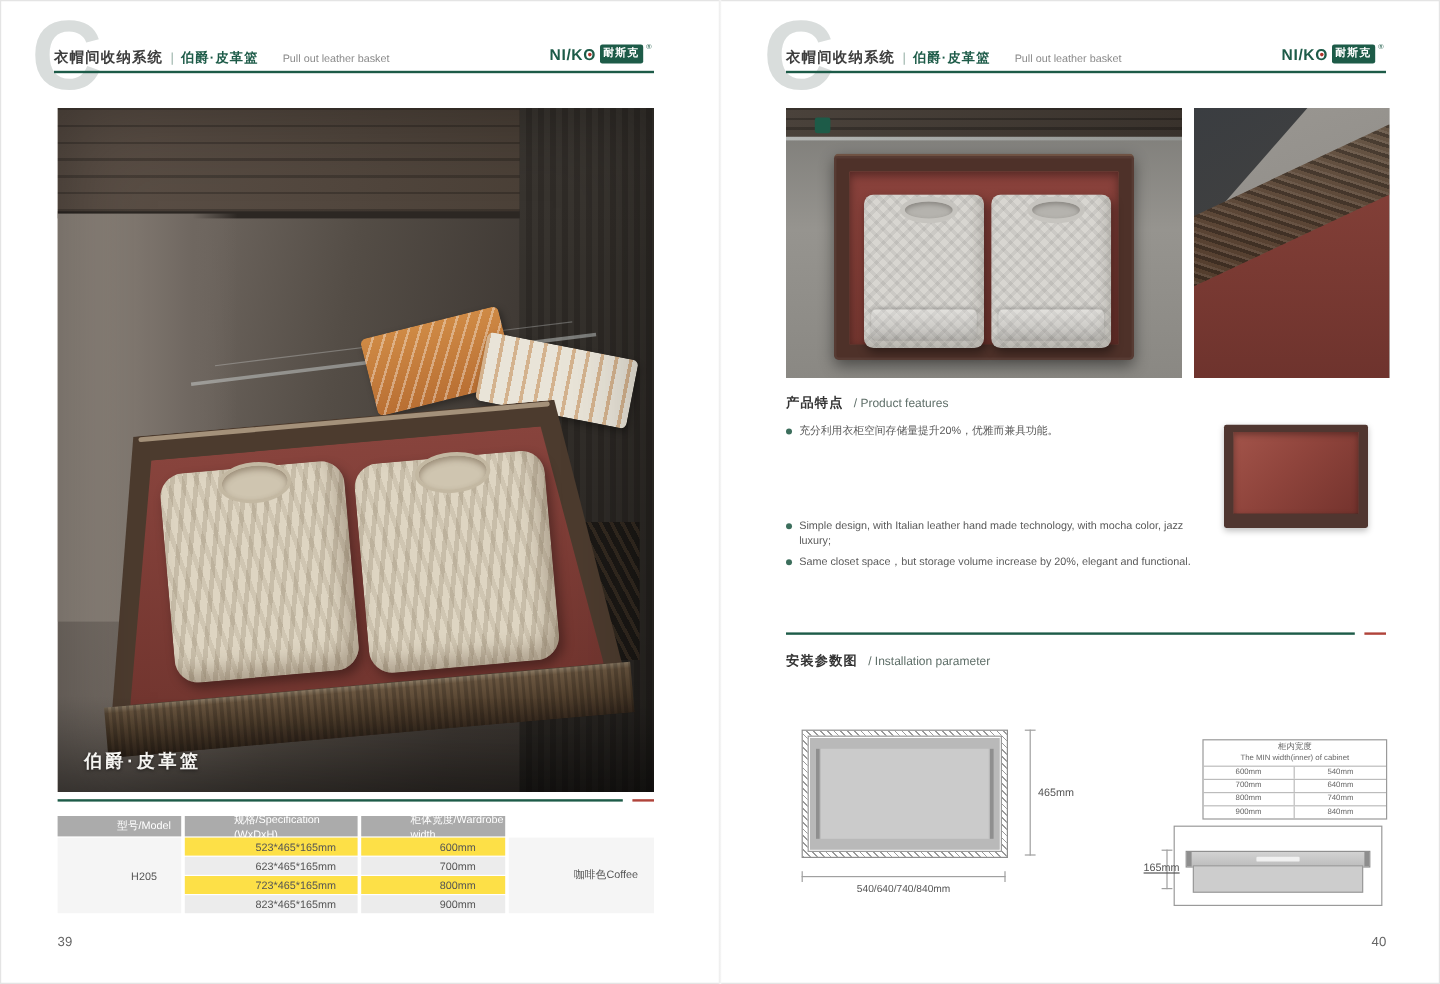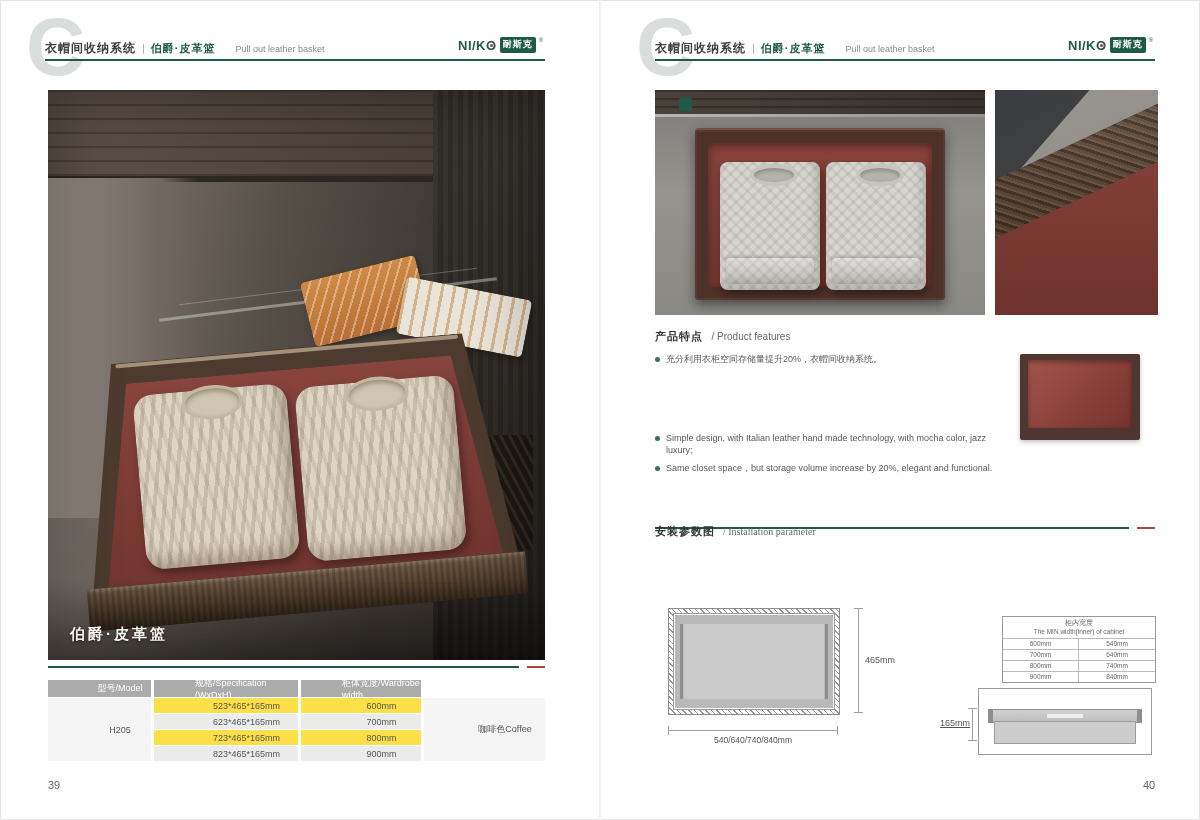--- a/index.html
+++ b/index.html
@@ -141,21 +141,21 @@
   .pc-dark { position:absolute; inset:0; clip-path:polygon(0 0, 58% 0, 0 48%);
     background:linear-gradient(150deg,#3a3d41,#4a463f); }
   .pc-red { position:absolute; inset:0; clip-path:polygon(0 62%, 100% 28%, 100% 100%, 0 100%);
     background:linear-gradient(180deg,#8a443c 0%, #7a3a33 60%, #6e332d 100%); }
   .pc-frame { position:absolute; inset:0; clip-path:polygon(0 40%, 100% 6%, 100% 32%, 0 66%);
     background:repeating-linear-gradient(18deg, rgba(0,0,0,.28) 0 3px, rgba(255,255,255,.07) 3px 5px, transparent 5px 8px),
                linear-gradient(180deg,#6a5a4a 0%, #5a4434 45%, #46301f 100%); }
 
   
   .feat-heading { position:absolute; left:55px; top:326px; }
-  .install-heading { position:absolute; left:55px; top:521px;font-family:Liberation Serif, serif; }
+  .install-heading { position:absolute; left:55px; top:541px; }
   .h-cn { font-size:11px; font-weight:bold; color:#333; letter-spacing:1px; }
   .h-en { font-size:10px; color:#5f6f69; margin-left:4px; }
   .bullets { position:absolute; left:55px; width:350px; display:flex; flex-direction:column; gap:7px;
     font-size:9px; color:#5a5a5a; }
   .bullets-cn { top:354px; }
   .bullets-en { top:433px; }
   .bullet { display:flex; gap:6px; align-items:flex-start; line-height:1.3; }
   .dot { flex:none; width:5px; height:5px; border-radius:50%; background:#3c6e5c; margin-top:3px; }
 
   .thumb { position:absolute; left:418px; top:350px; width:124px; height:92px; }
@@ -195,21 +195,21 @@
   .df-outer { position:absolute; left:38px; top:2px; width:172px; height:65px; border:1px solid #9a9a9a; background:#fff; }
   .df-bar { position:absolute; left:9px; top:20px; width:152px; height:12px;
     background:linear-gradient(#d2d2d2,#bdbdbd); border:1px solid #8f8f8f; }
   .df-bar::before, .df-bar::after { content:""; position:absolute; top:0; bottom:0; width:4px; background:#8e8e8e; }
   .df-bar::before { left:0; } .df-bar::after { right:0; }
   .df-stripe { position:absolute; left:58px; top:4px; width:36px; height:4px; background:#f0f0f0; border-radius:1px; }
   .df-body { position:absolute; left:15px; top:32px; width:140px; height:21px; background:#cdcdcd; border:1px solid #9b9b9b; }
   .df-dim { position:absolute; left:32px; top:22px; width:1px; height:33px; background:#a0a0a0; }
   .df-dim::before, .df-dim::after { content:""; position:absolute; left:-4px; width:9px; height:1px; background:#a0a0a0; }
   .df-dim::before { top:0; } .df-dim::after { bottom:0; }
-  .df-label { position:absolute; left:0; top:32px; font-size:9px; color:#555;text-decoration:underline; }
+  .df-label { position:absolute; left:13px; top:32px; font-size:9px; color:#555;text-decoration:underline; }
 </style>
 </head>
 <body>
 
 <div class="spread">
 
   <section class="page page-left">
     <div class="c-mark">C</div>
     <div class="header-row">
       <span class="header-title">衣帽间收纳系统</span>
@@ -310,21 +310,21 @@
       <div class="pc-frame"></div>
     </div>
 
     <div class="feat-heading">
       <span class="h-cn">产品特点</span>
       <span class="h-en">/ Product features</span>
     </div>
     <div class="bullets bullets-cn">
       <div class="bullet">
         <span class="dot"></span>
-        <span>充分利用衣柜空间存储量提升20%，衣帽间收纳系统。</span>
+        <span>充分利用衣柜空间存储量提升20%，优雅而兼具功能。</span>
       </div>
     </div>
 
     <div class="thumb">
       <div class="tb-frame">
         <div class="tb-interior"></div>
       </div>
     </div>
 
     <div class="bullets bullets-en">

